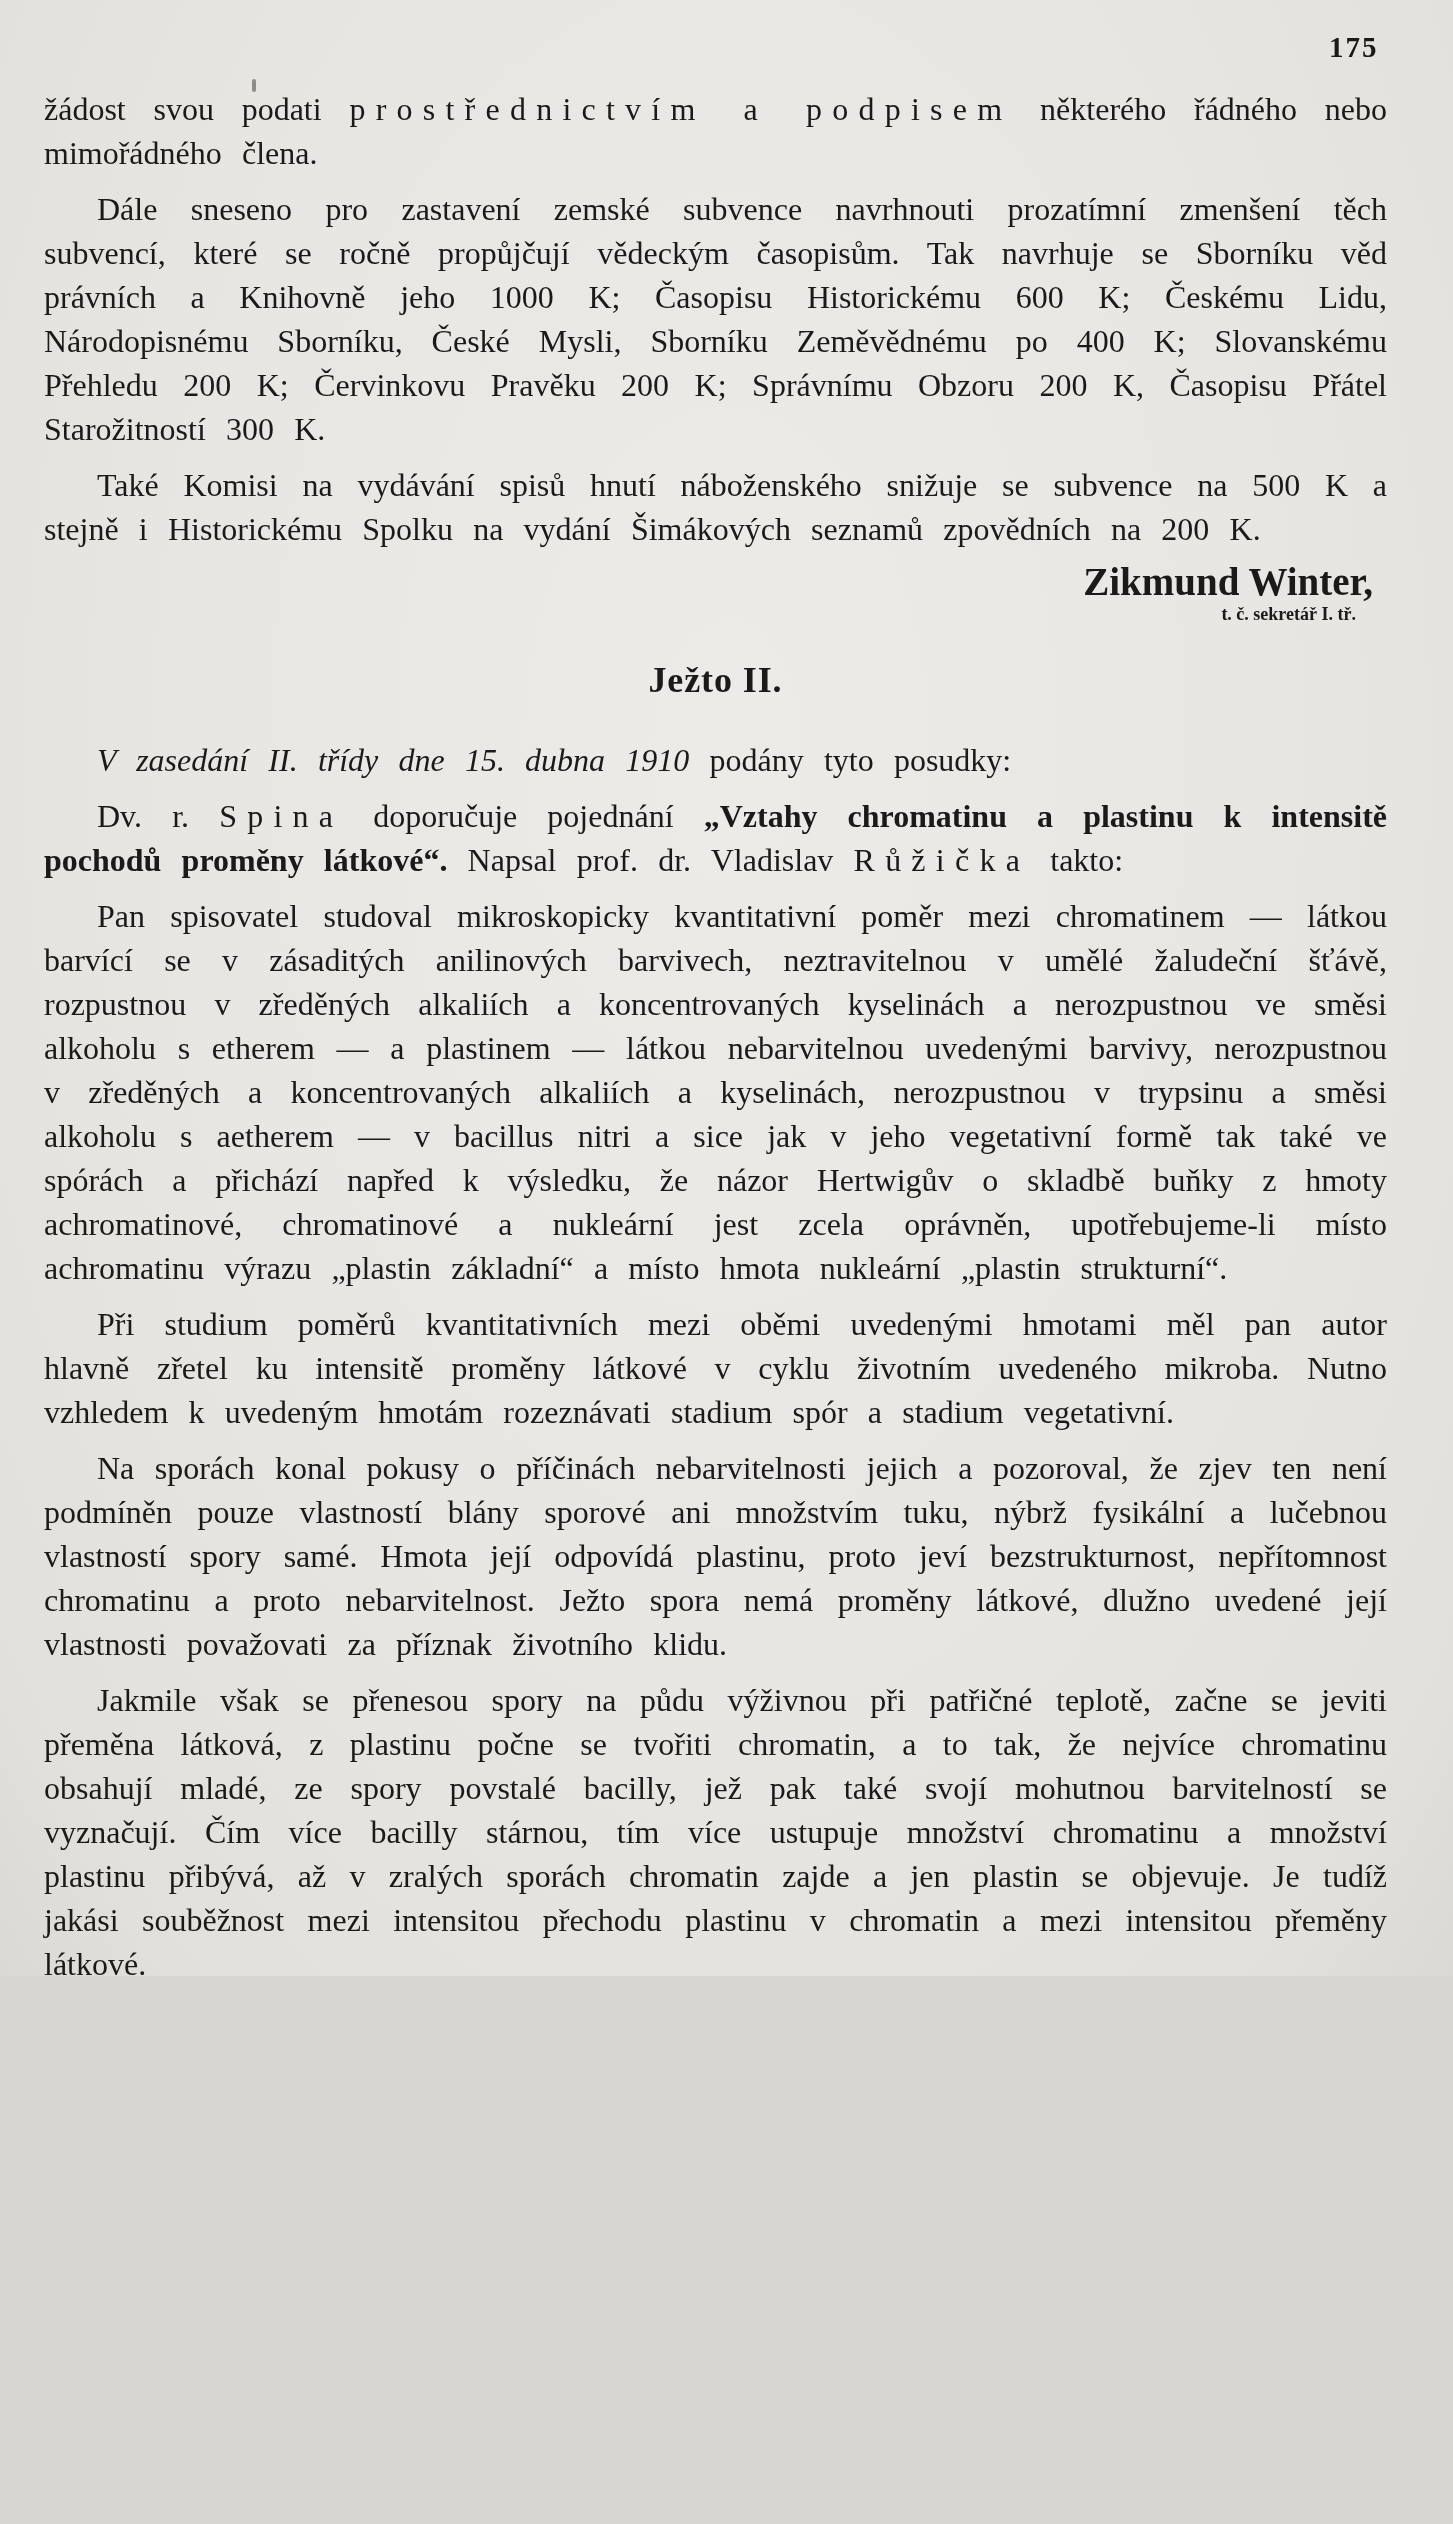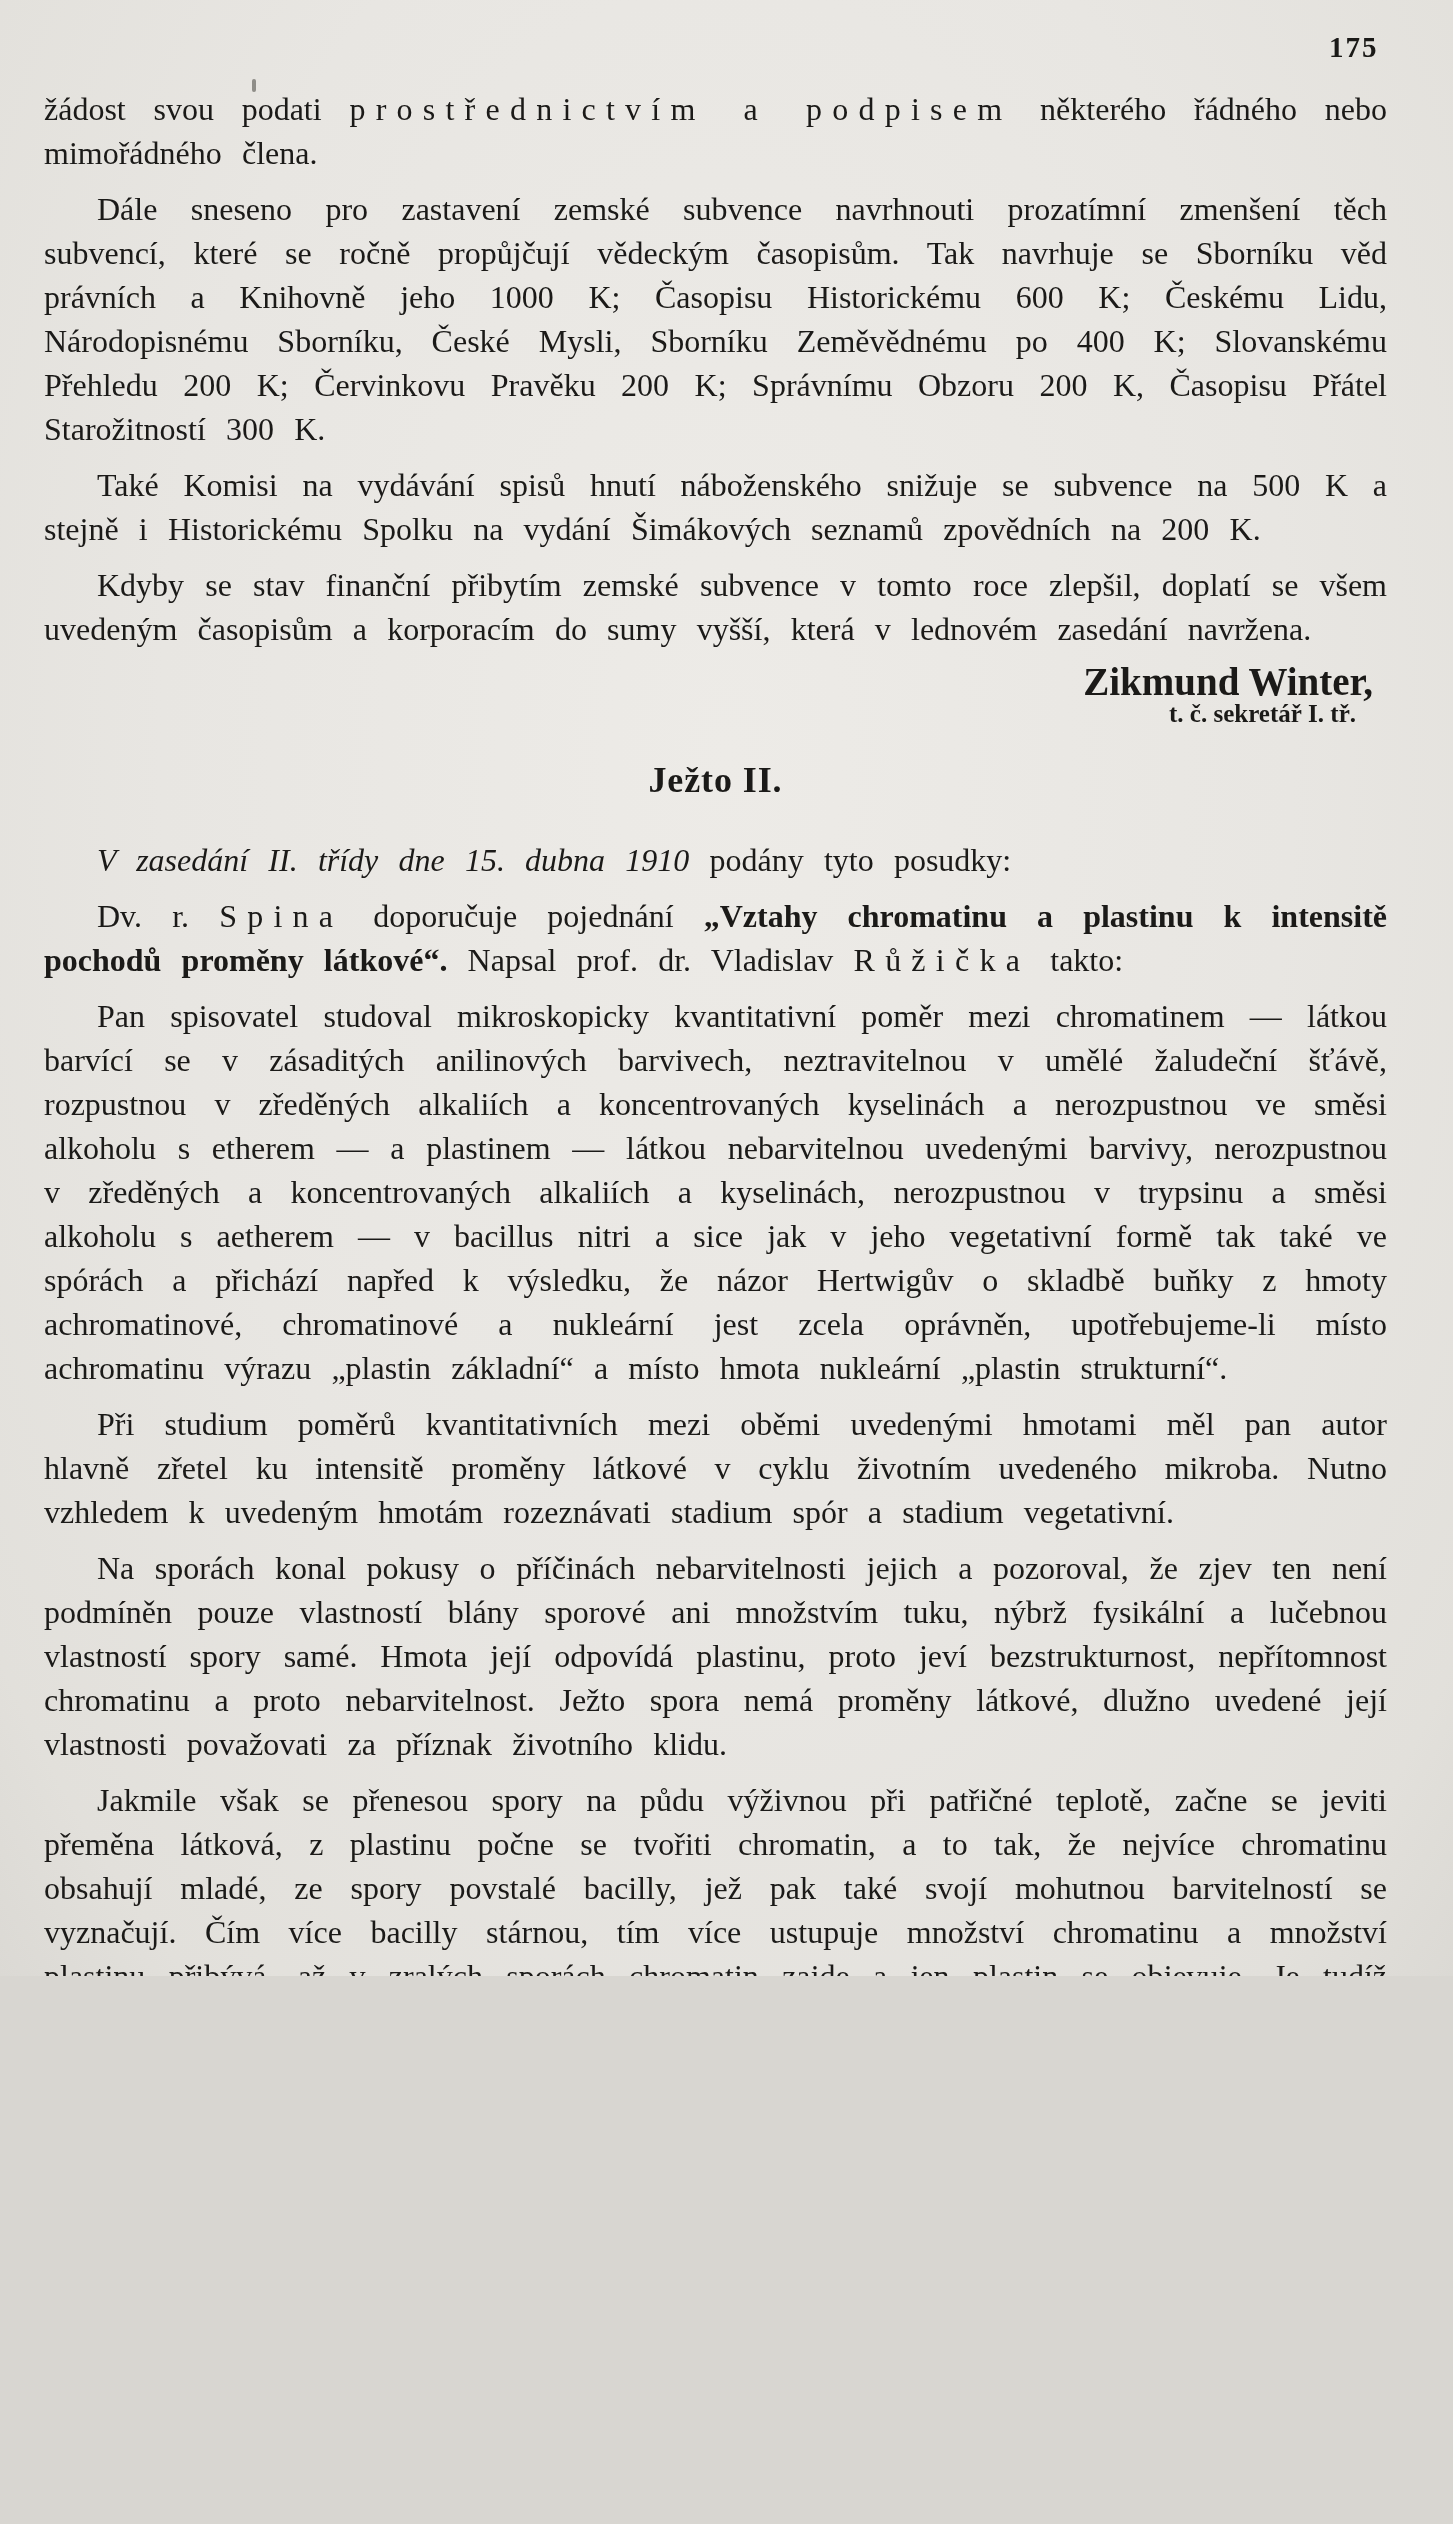--- a/index.html
+++ b/index.html
@@ -50,21 +50,21 @@
     margin: 7.5px 0 0 0;
   }
   .sig-name {
     font-weight: bold;
     font-size: 39px;
     line-height: 38px;
     padding-right: 26px;
   }
   .sig-title {
     font-weight: bold;
-    font-size: 25px;
+    font-size: 18px;
     line-height: 26px;
     padding-right: 43px;
   }
   .heading {
     text-align: center;
     font-weight: bold;
     font-size: 36px;
     line-height: 43px;
     letter-spacing: 0.9px;
     margin: 32px 0 36px 0;
@@ -89,21 +89,20 @@
   <div class="speck"></div>
 
   <div class="page-number">175</div>
 
   <p class="para no-indent"><span>žádost svou podati </span><span class="spaced">prostřednictvím a podpisem</span><span> některého řádného nebo mimořádného člena.</span></p>
 
   <p class="para">Dále sneseno pro zastavení zemské subvence navrhnouti prozatímní zmenšení těch subvencí, které se ročně propůjčují vědeckým časopisům. Tak navrhuje se Sborníku věd právních a Knihovně jeho 1000 K; Časopisu Historickému 600 K; Českému Lidu, Národopisnému Sborníku, České Mysli, Sborníku Zeměvědnému po 400 K; Slovanskému Přehledu 200 K; Červinkovu Pravěku 200 K; Správnímu Obzoru 200 K, Časopisu Přátel Starožitností 300 K.</p>
 
   <p class="para">Také Komisi na vydávání spisů hnutí náboženského snižuje se subvence na 500 K a stejně i Historickému Spolku na vydání Šimákových seznamů zpovědních na 200 K.</p>
 
-  <p class="para">Kdyby se stav finanční přibytím zemské subvence v tomto roce zlepšil, doplatí se všem uvedeným časopisům a korporacím do sumy vyšší, která v lednovém zasedání navržena.</p>
 
   <div class="signature">
     <div class="sig-name">Zikmund Winter,</div>
     <div class="sig-title">t. č. sekretář I. tř.</div>
   </div>
 
   <h2 class="heading">Ježto II.</h2>
 
   <p class="para"><em>V zasedání II. třídy dne 15. dubna 1910</em><span> podány tyto posudky:</span></p>
 

